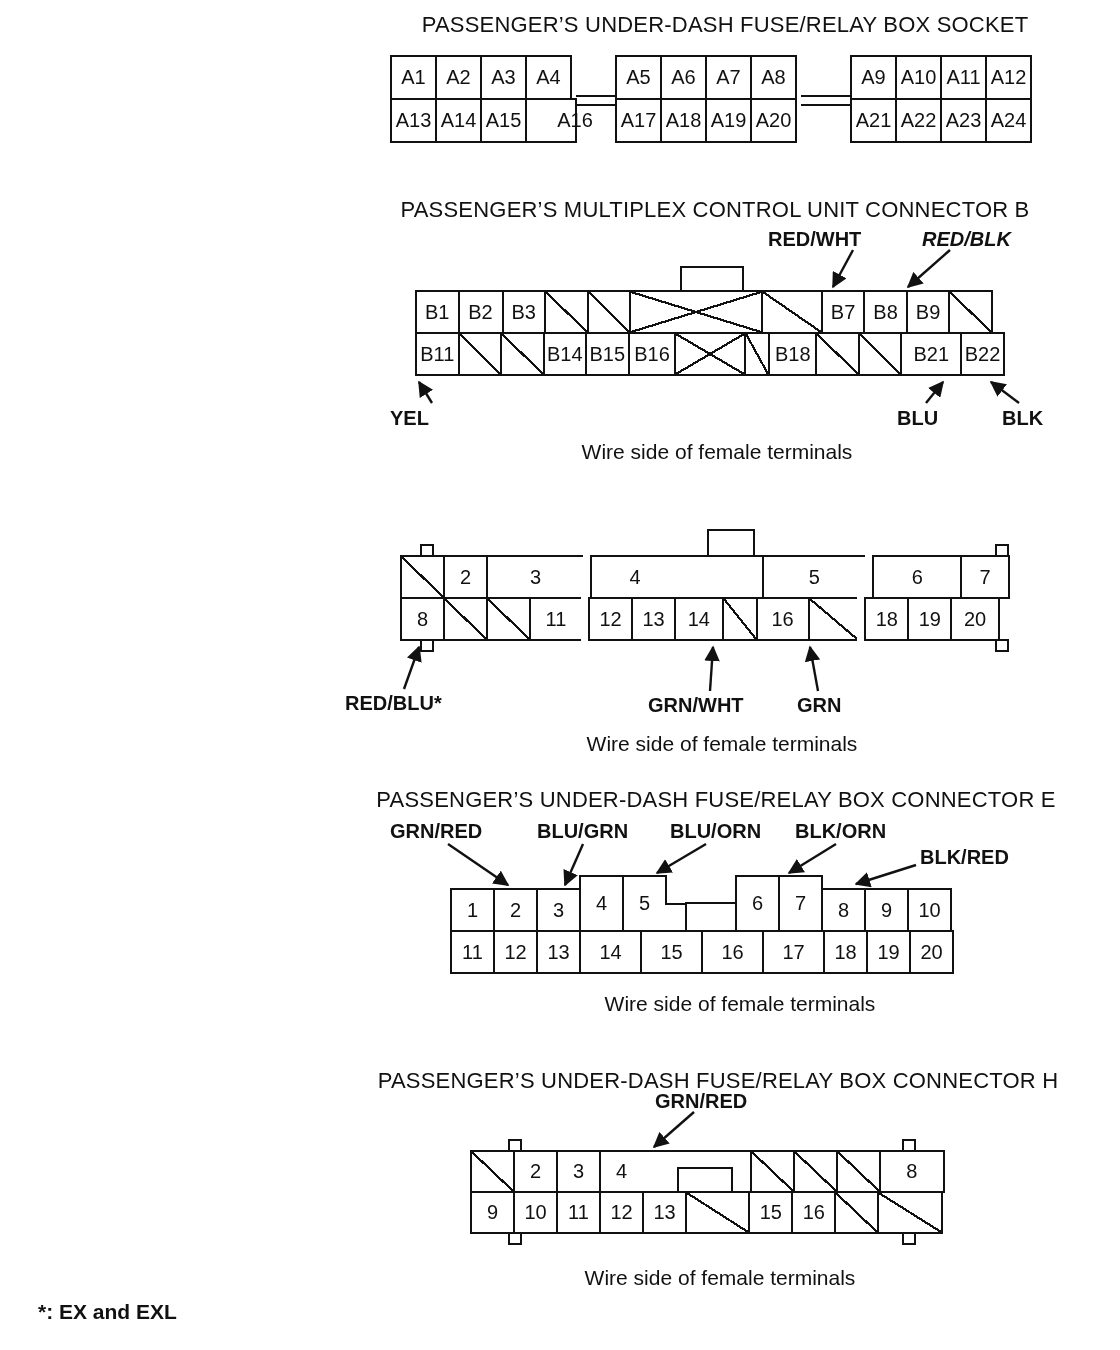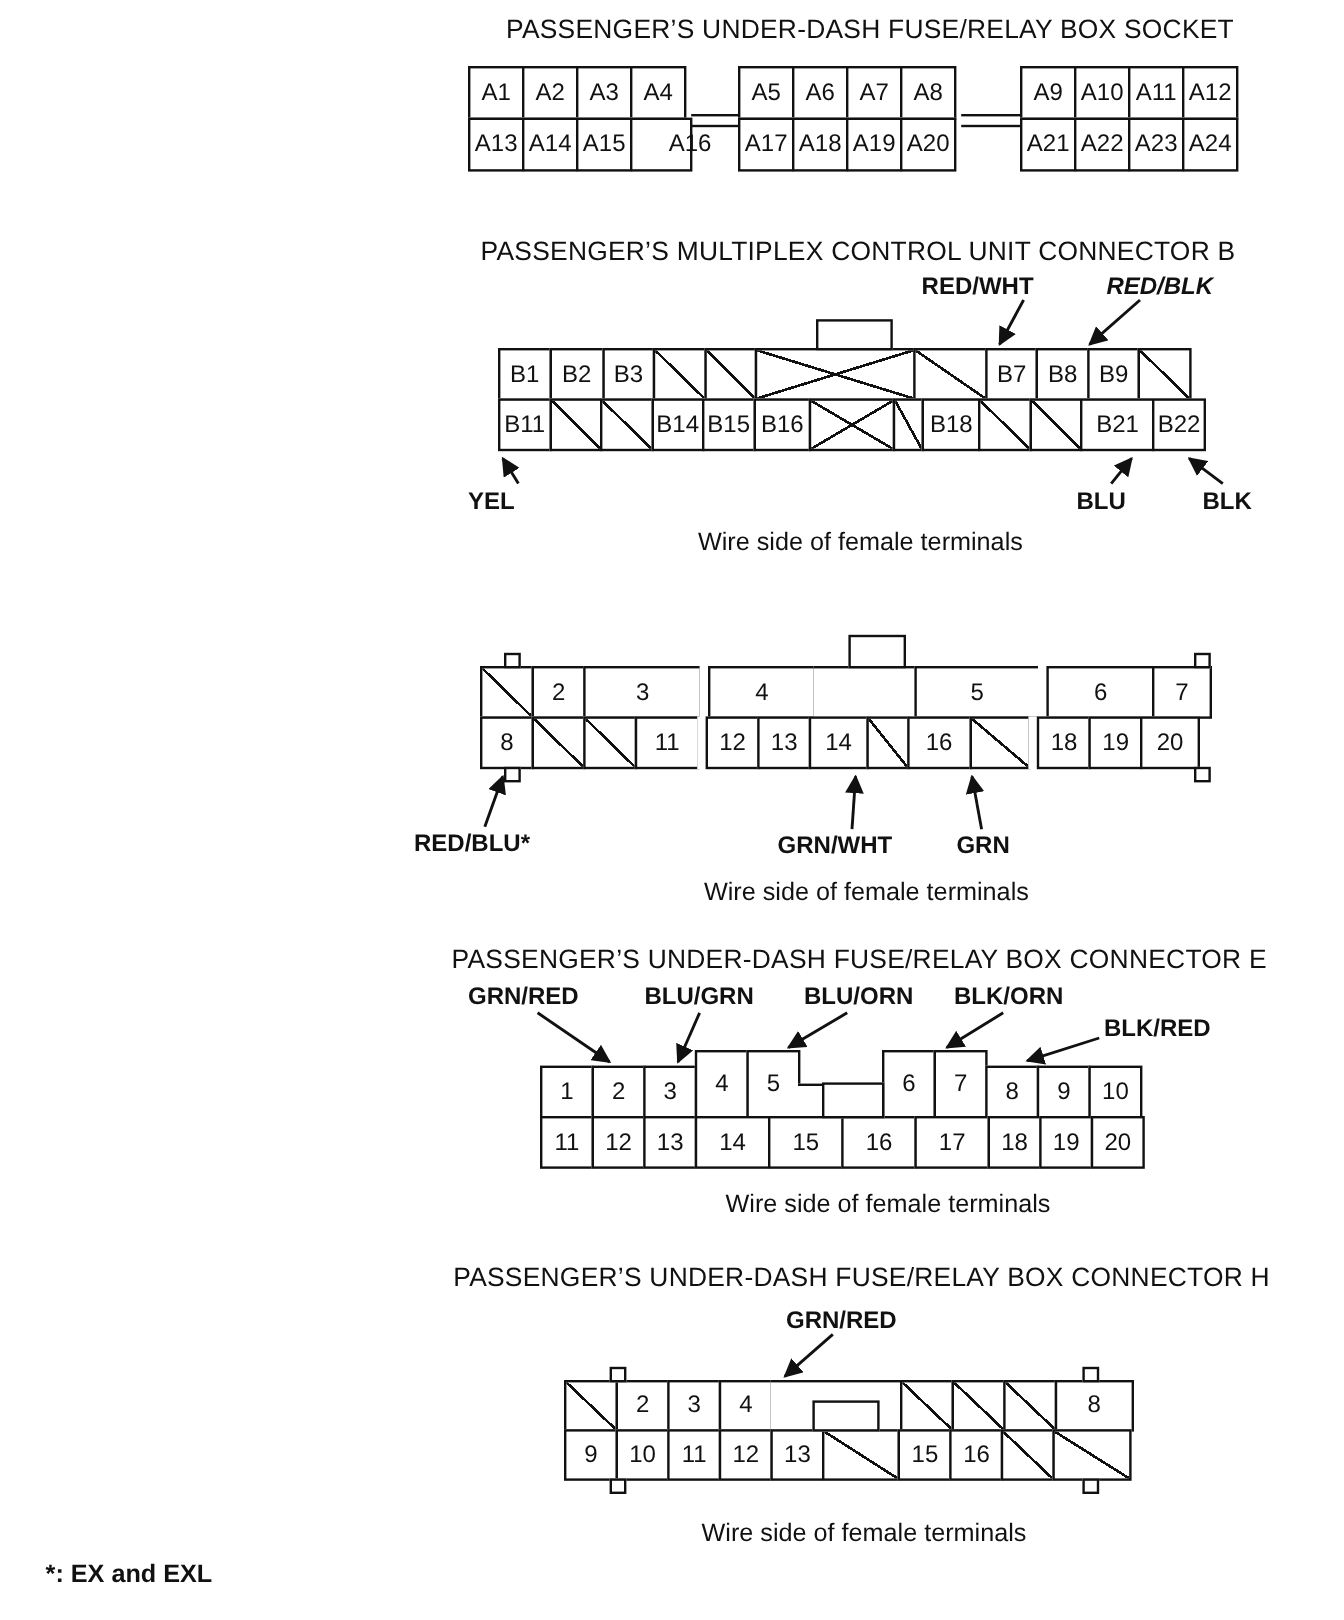--- a/index.html
+++ b/index.html
@@ -216,21 +216,21 @@
           <div class="cell " style="width: 63px;">17</div>
           <div class="cell " style="width: 45px;">18</div>
           <div class="cell " style="width: 45px;">19</div>
           <div class="cell " style="width: 45px;">20</div>
         </div>
       </div>
     <div class="caption" style="left:440px;top:207px;width:600px;">Wire side of female terminals</div>
   </div>
 
   <div class="sec" style="top:1048px;height:260px;">
-    <div class="sec-title" style="top:4px;left:358px;width:720px;">PASSENGER’S UNDER-DASH FUSE/RELAY BOX CONNECTOR H</div>
+    <div class="sec-title" style="top:20px;left:358px;width:720px;">PASSENGER’S UNDER-DASH FUSE/RELAY BOX CONNECTOR H</div>
     <div class="wlabel" style="left:655px;top:42px;">GRN/RED</div>
     <div class="connector" style="left: 470px; top: 102px; --ch: 43px;">
       <div class="tab" style="left:38px;top:-11px;width:14px;height:13px;"></div>
       <div class="tab" style="left:432px;top:-11px;width:14px;height:13px;"></div>
       <div class="tab" style="left:207px;top:17px;width:56px;height:26px;"></div>
       <div class="tab" style="left:38px;bottom:-11px;width:14px;height:13px;"></div>
       <div class="tab" style="left:432px;bottom:-11px;width:14px;height:13px;"></div>
     <div class="crow">
           <div class="cell h" style="width: 45px;"></div>
           <div class="cell " style="width: 45px;">2</div>

